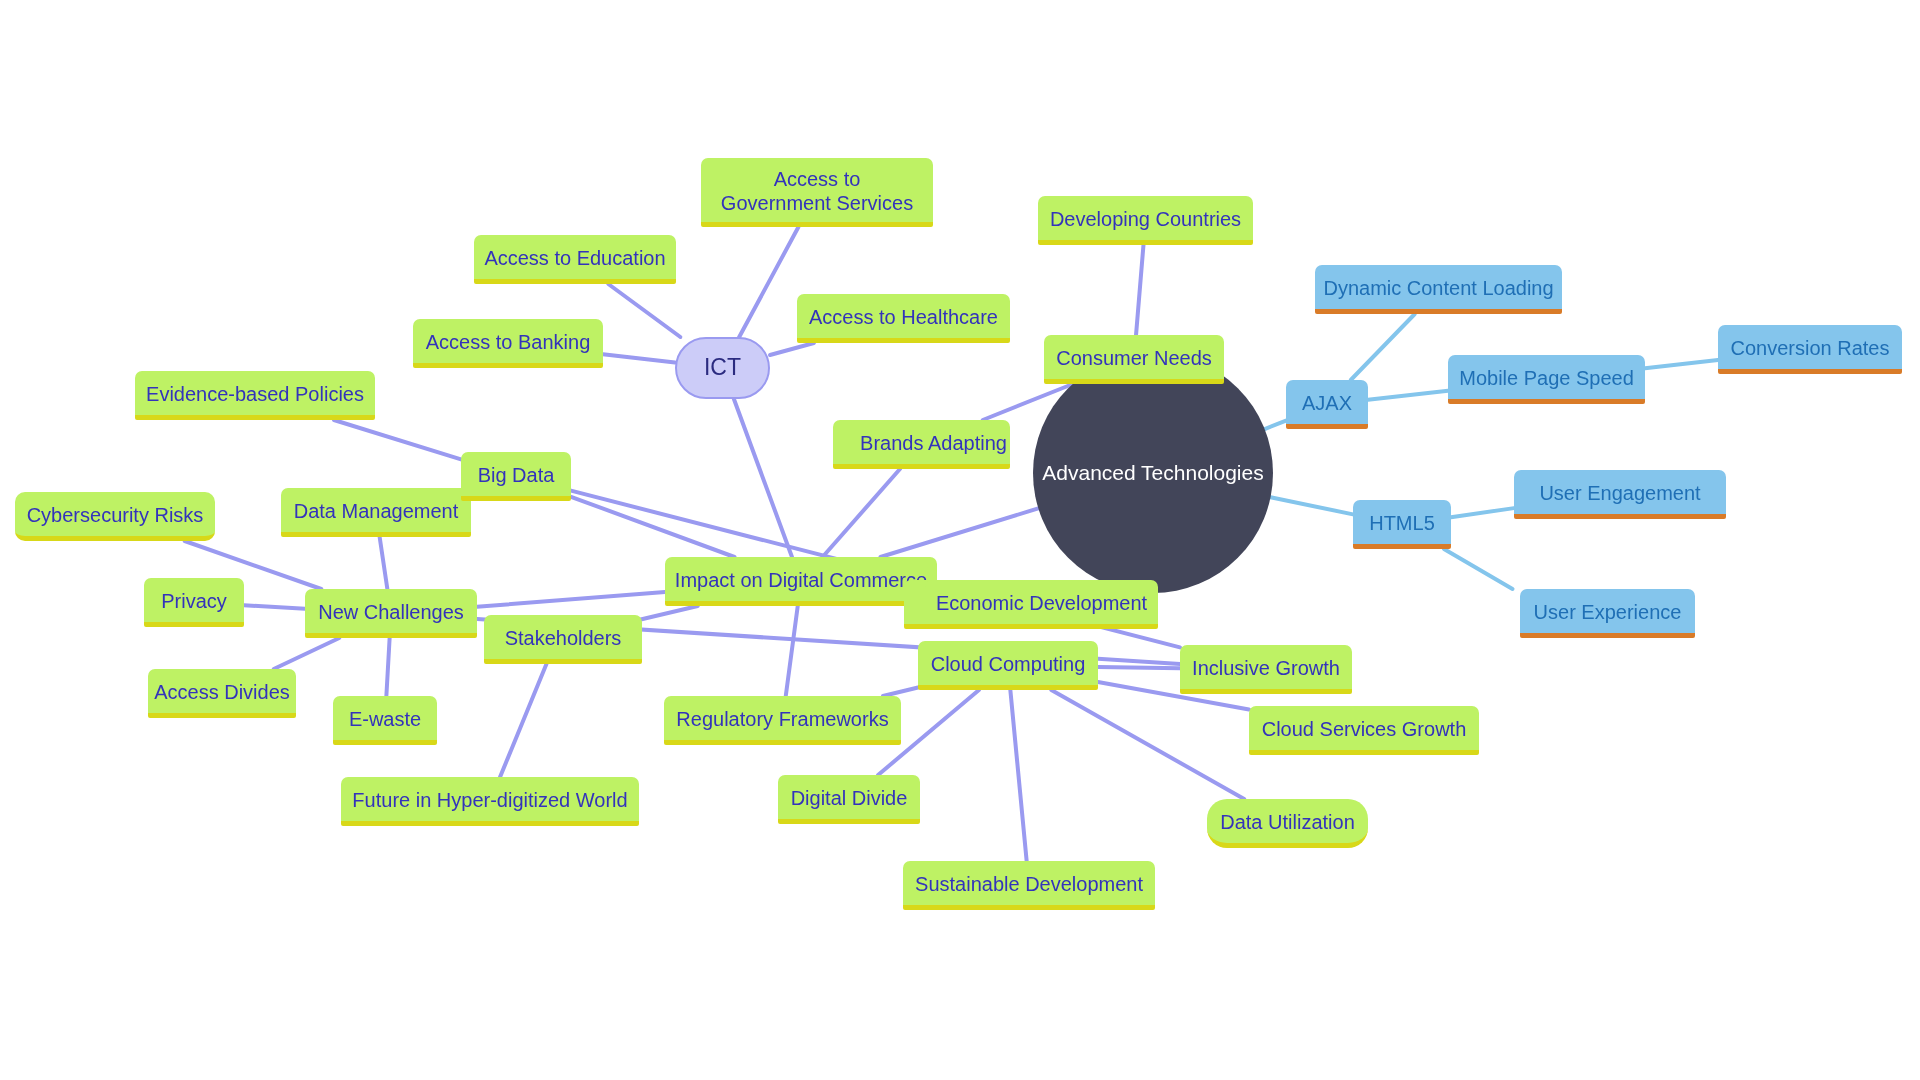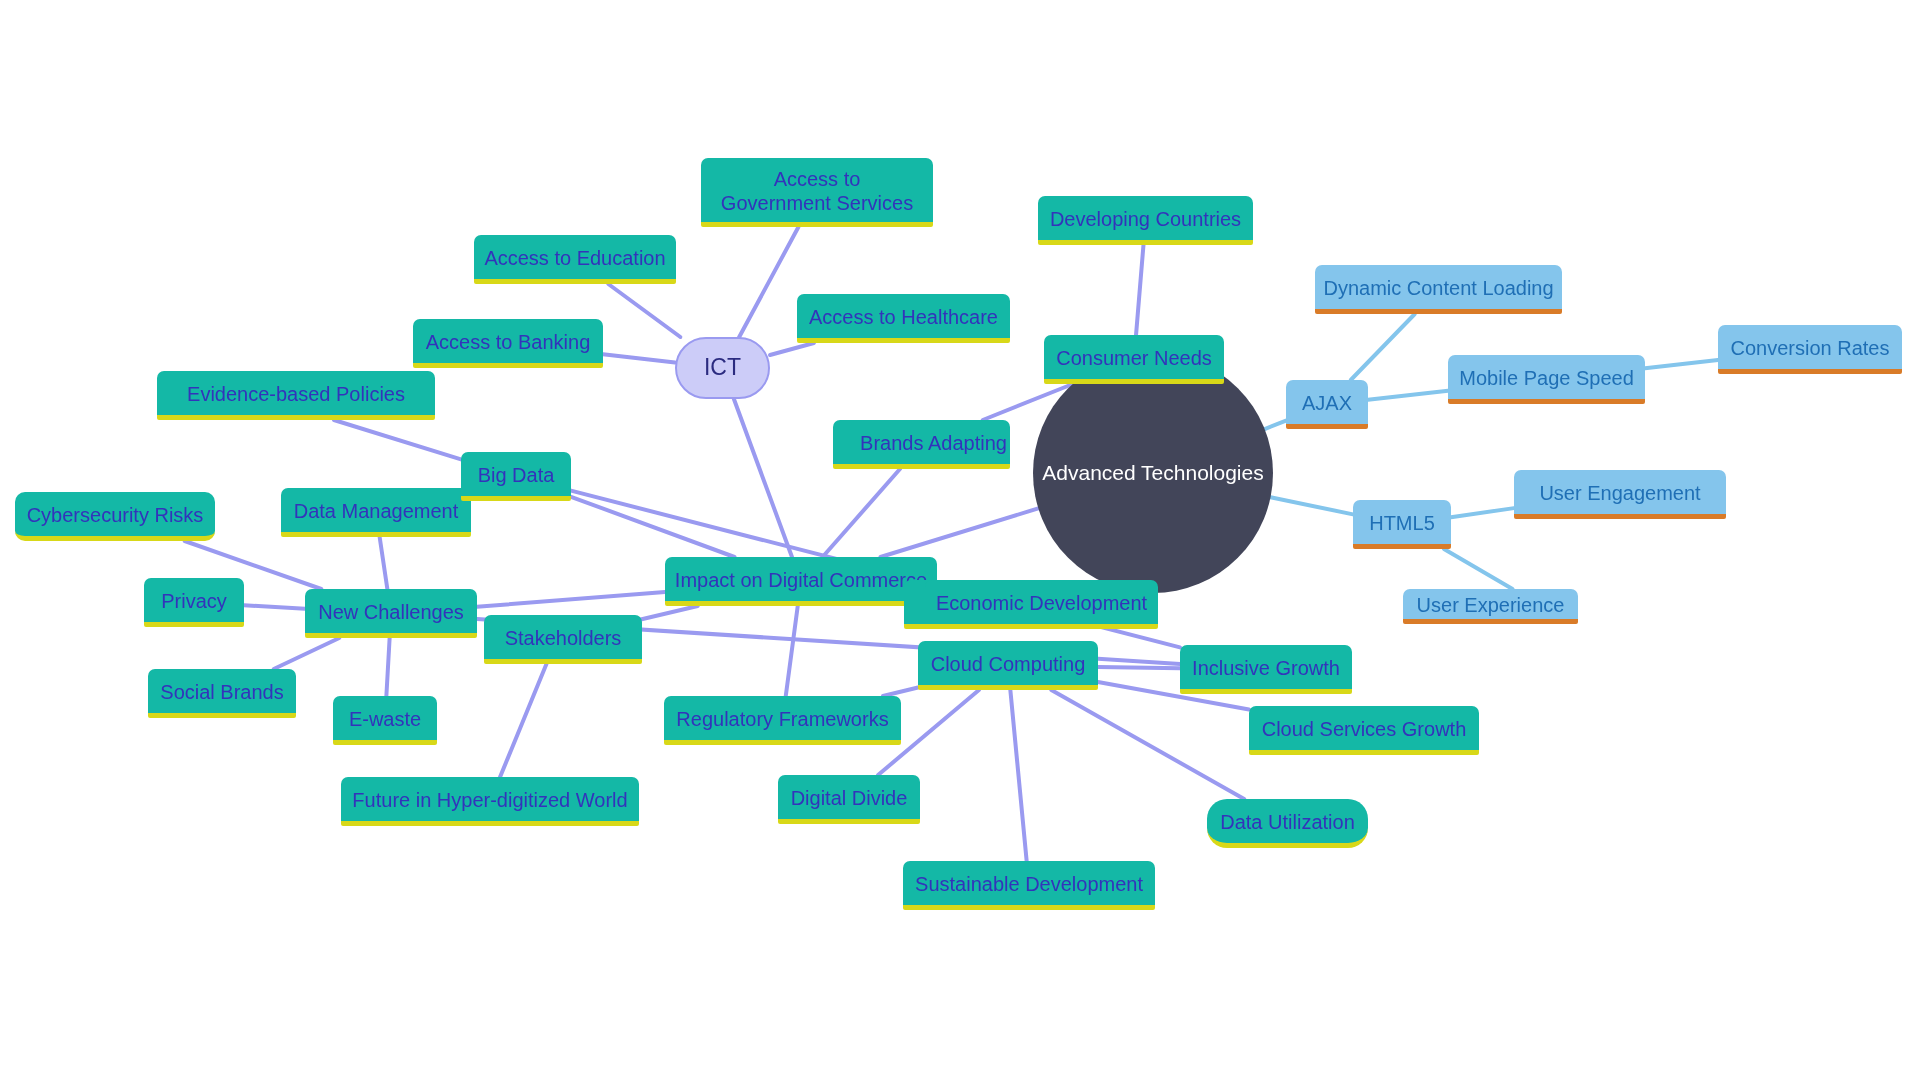--- a/index.html
+++ b/index.html
@@ -31,21 +31,21 @@
     box-sizing: border-box;
     display: flex;
     align-items: center;
     justify-content: center;
     text-align: center;
     line-height: 1.18;
     white-space: nowrap;
   }
   
   .node.purple {
-    background: #14b8a6;
+    background: #bef264;
     color: #3333bb;
     border-radius: 7px 7px 2px 2px;
     border-bottom: 5px solid #d8d818;
     font-size: 20px;
     padding: 9px 16px 6px 16px;
   }
   .node.purple.wrap { white-space: normal; }
   
   .node.blue {
     background: #84c5ec;
@@ -125,37 +125,37 @@
       <div class="node purple" style="left: 474px; top: 235px; width: 202px; height: 49px;">Access to Education</div>
       <div class="node purple" style="left: 413px; top: 319px; width: 190px; height: 49px;">Access to Banking</div>
       <div class="node purple" style="left: 797px; top: 294px; width: 213px; height: 49px;">Access to Healthcare</div>
       <div class="node purple" style="left: 1038px; top: 196px; width: 215px; height: 49px;">Developing Countries</div>
       <div class="node purple" style="left: 1044px; top: 335px; width: 180px; height: 49px;">Consumer Needs</div>
       <div class="node purple" style="left: 833px; top: 420px; width: 177px; height: 49px; padding-left: 40px;">Brands Adapting</div>
       <div class="node purple" style="left: 665px; top: 557px; width: 272px; height: 49px;">Impact on Digital Commerce</div>
       <div class="node purple" style="left: 904px; top: 580px; width: 140px; height: 49px;">D</div>
       <div class="node purple" style="left: 925px; top: 580px; width: 233px; height: 49px;">Economic Development</div>
       <div class="node purple" style="left: 918px; top: 641px; width: 180px; height: 49px;">Cloud Computing</div>
-      <div class="node purple" style="left: 135px; top: 371px; width: 278px; height: 49px; margin-left: 22px;">Evidence-based Policies</div>
+      <div class="node purple" style="left: 135px; top: 371px; width: 240px; height: 49px;">Evidence-based Policies</div>
       <div class="node purple" style="left: 15px; top: 492px; width: 200px; height: 49px; border-radius: 10px;">Cybersecurity Risks</div>
       <div class="node purple" style="left: 281px; top: 488px; width: 190px; height: 49px;">Data Management</div>
       <div class="node purple" style="left: 461px; top: 452px; width: 110px; height: 49px;">Big Data</div>
       <div class="node purple" style="left: 144px; top: 578px; width: 100px; height: 49px;">Privacy</div>
       <div class="node purple" style="left: 305px; top: 589px; width: 172px; height: 49px;">New Challenges</div>
-      <div class="node purple" style="left: 148px; top: 669px; width: 148px; height: 49px;">Social Brands</div>
+      <div class="node purple" style="left: 148px; top: 669px; width: 148px; height: 49px;">Access Divides</div>
       <div class="node purple" style="left: 333px; top: 696px; width: 104px; height: 49px;">E-waste</div>
       <div class="node purple" style="left: 484px; top: 615px; width: 158px; height: 49px;">Stakeholders</div>
       <div class="node purple" style="left: 341px; top: 777px; width: 298px; height: 49px;">Future in Hyper-digitized World</div>
       <div class="node purple" style="left: 664px; top: 696px; width: 237px; height: 49px;">Regulatory Frameworks</div>
       <div class="node purple" style="left: 778px; top: 775px; width: 142px; height: 49px;">Digital Divide</div>
       <div class="node purple" style="left: 903px; top: 861px; width: 252px; height: 49px;">Sustainable Development</div>
       <div class="node purple" style="left: 1180px; top: 645px; width: 172px; height: 49px;">Inclusive Growth</div>
       <div class="node purple" style="left: 1249px; top: 706px; width: 230px; height: 49px;">Cloud Services Growth</div>
       <div class="node purple" style="left: 1207px; top: 799px; width: 161px; height: 49px; border-radius: 20px;">Data Utilization</div>
       <div class="node blue" style="left: 1315px; top: 265px; width: 247px; height: 49px;">Dynamic Content Loading</div>
       <div class="node blue" style="left: 1286px; top: 380px; width: 82px; height: 49px;">AJAX</div>
       <div class="node blue" style="left: 1448px; top: 355px; width: 197px; height: 49px;">Mobile Page Speed</div>
       <div class="node blue" style="left: 1718px; top: 325px; width: 184px; height: 49px;">Conversion Rates</div>
       <div class="node blue" style="left: 1353px; top: 500px; width: 98px; height: 49px;">HTML5</div>
       <div class="node blue" style="left: 1514px; top: 470px; width: 212px; height: 49px;">User Engagement</div>
-      <div class="node blue" style="left: 1403px; top: 589px; width: 175px; height: 35px;">User Experience</div>
+      <div class="node blue" style="left: 1520px; top: 589px; width: 175px; height: 49px;">User Experience</div>
     </div>
 </div>
 
 </body></html>

